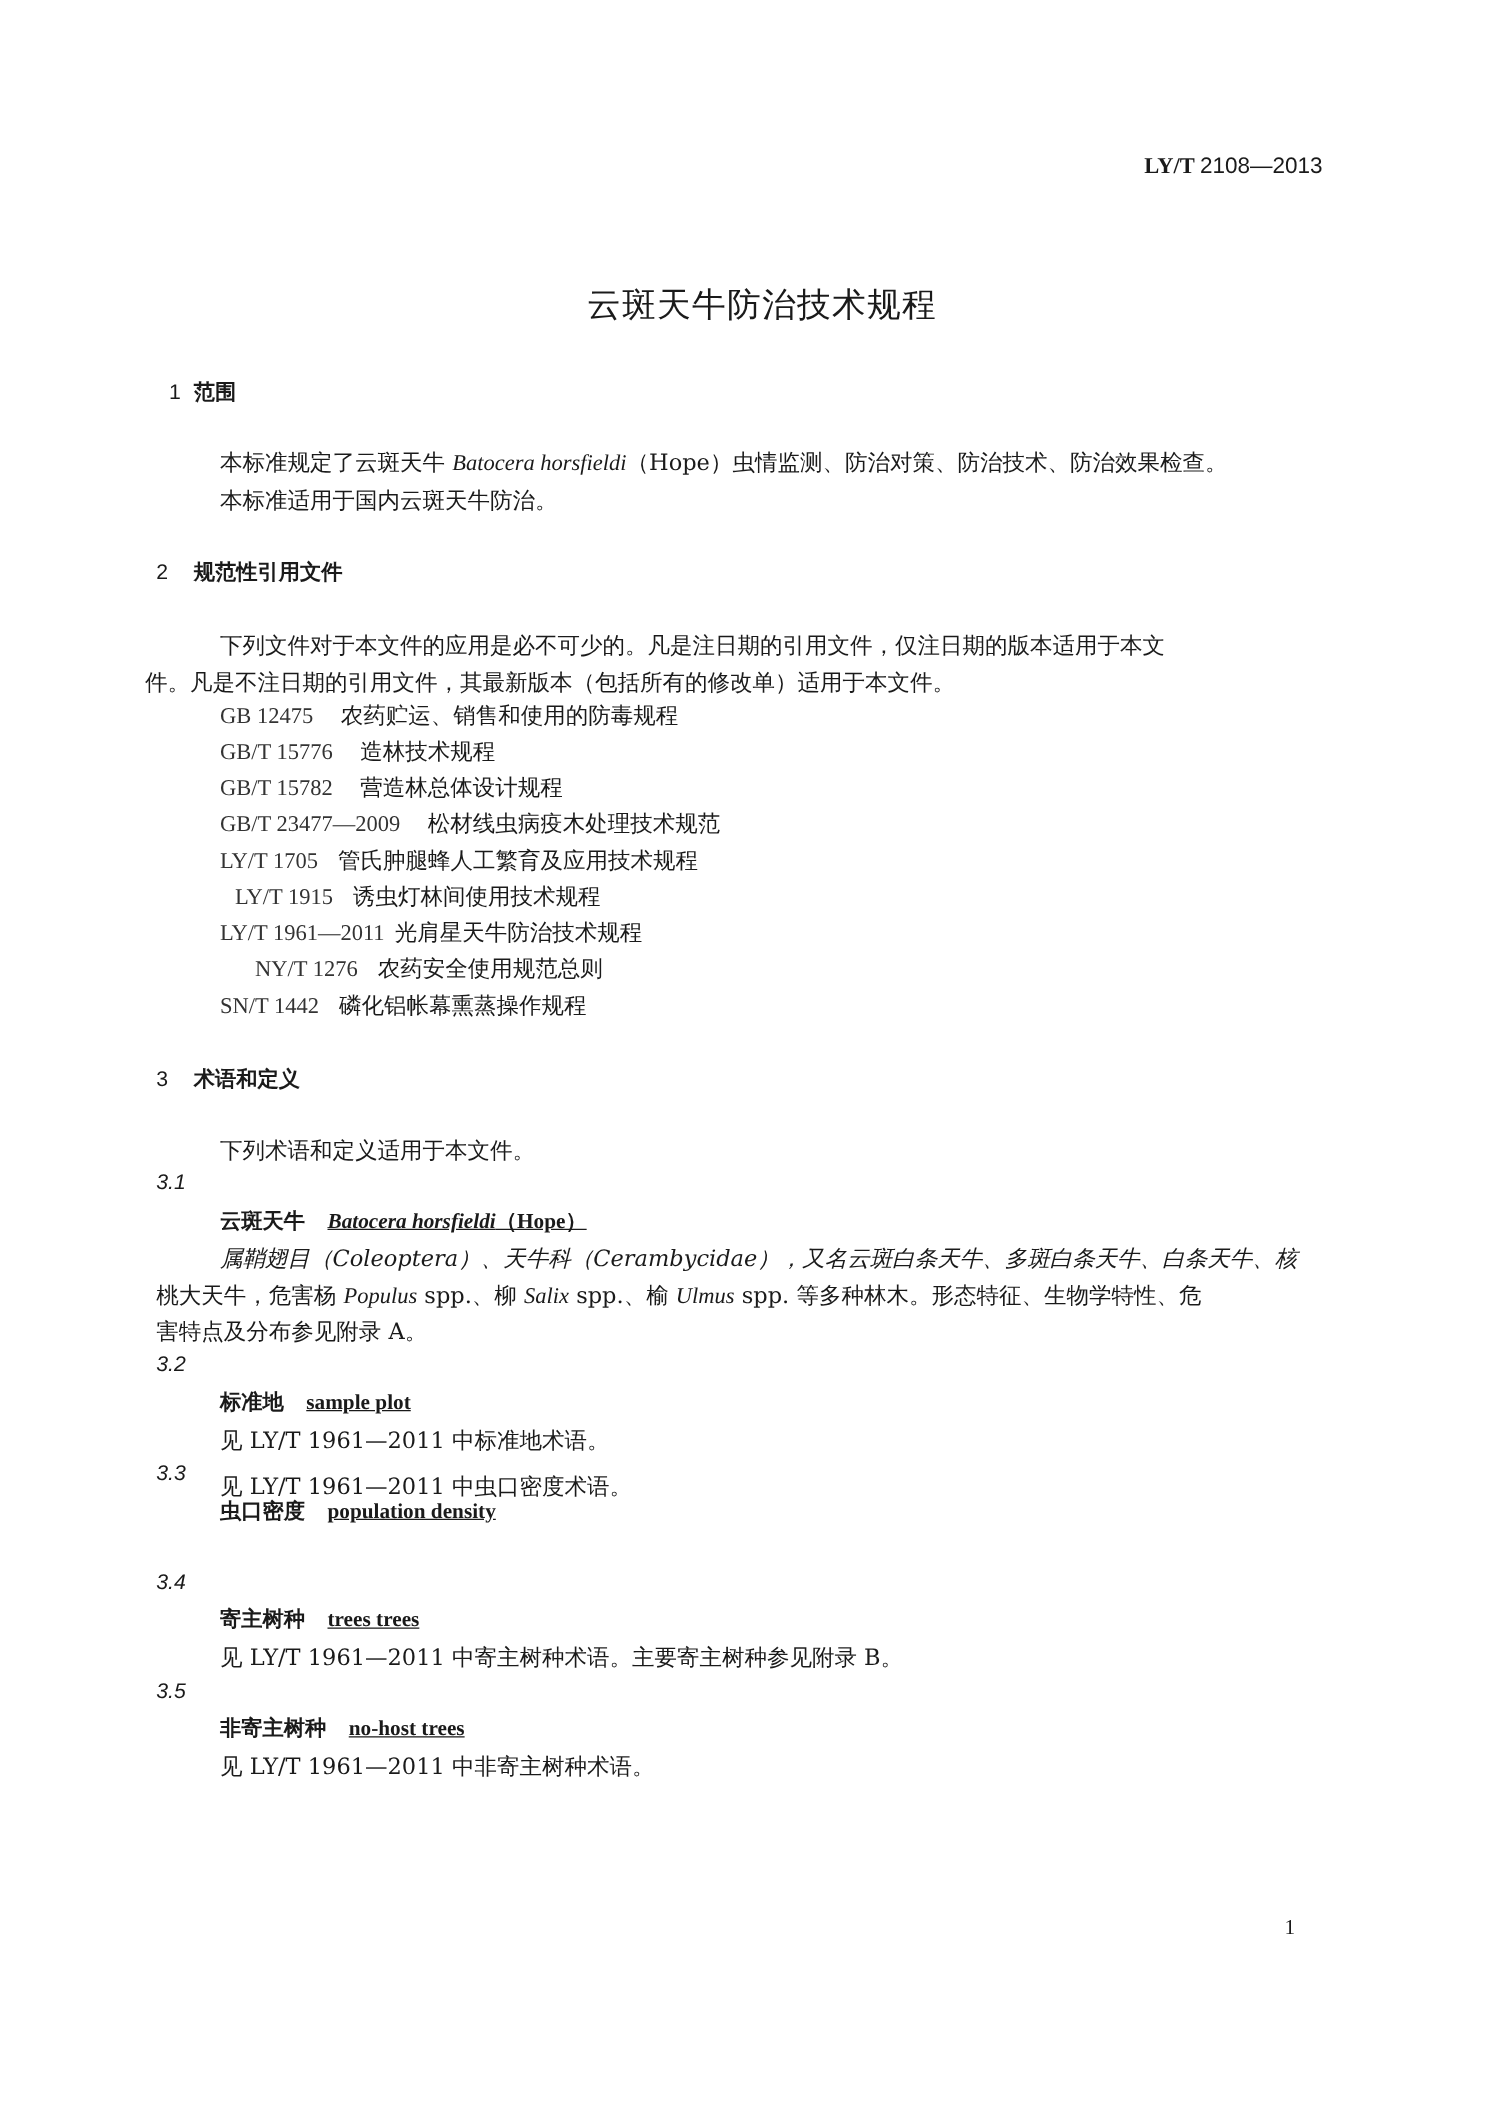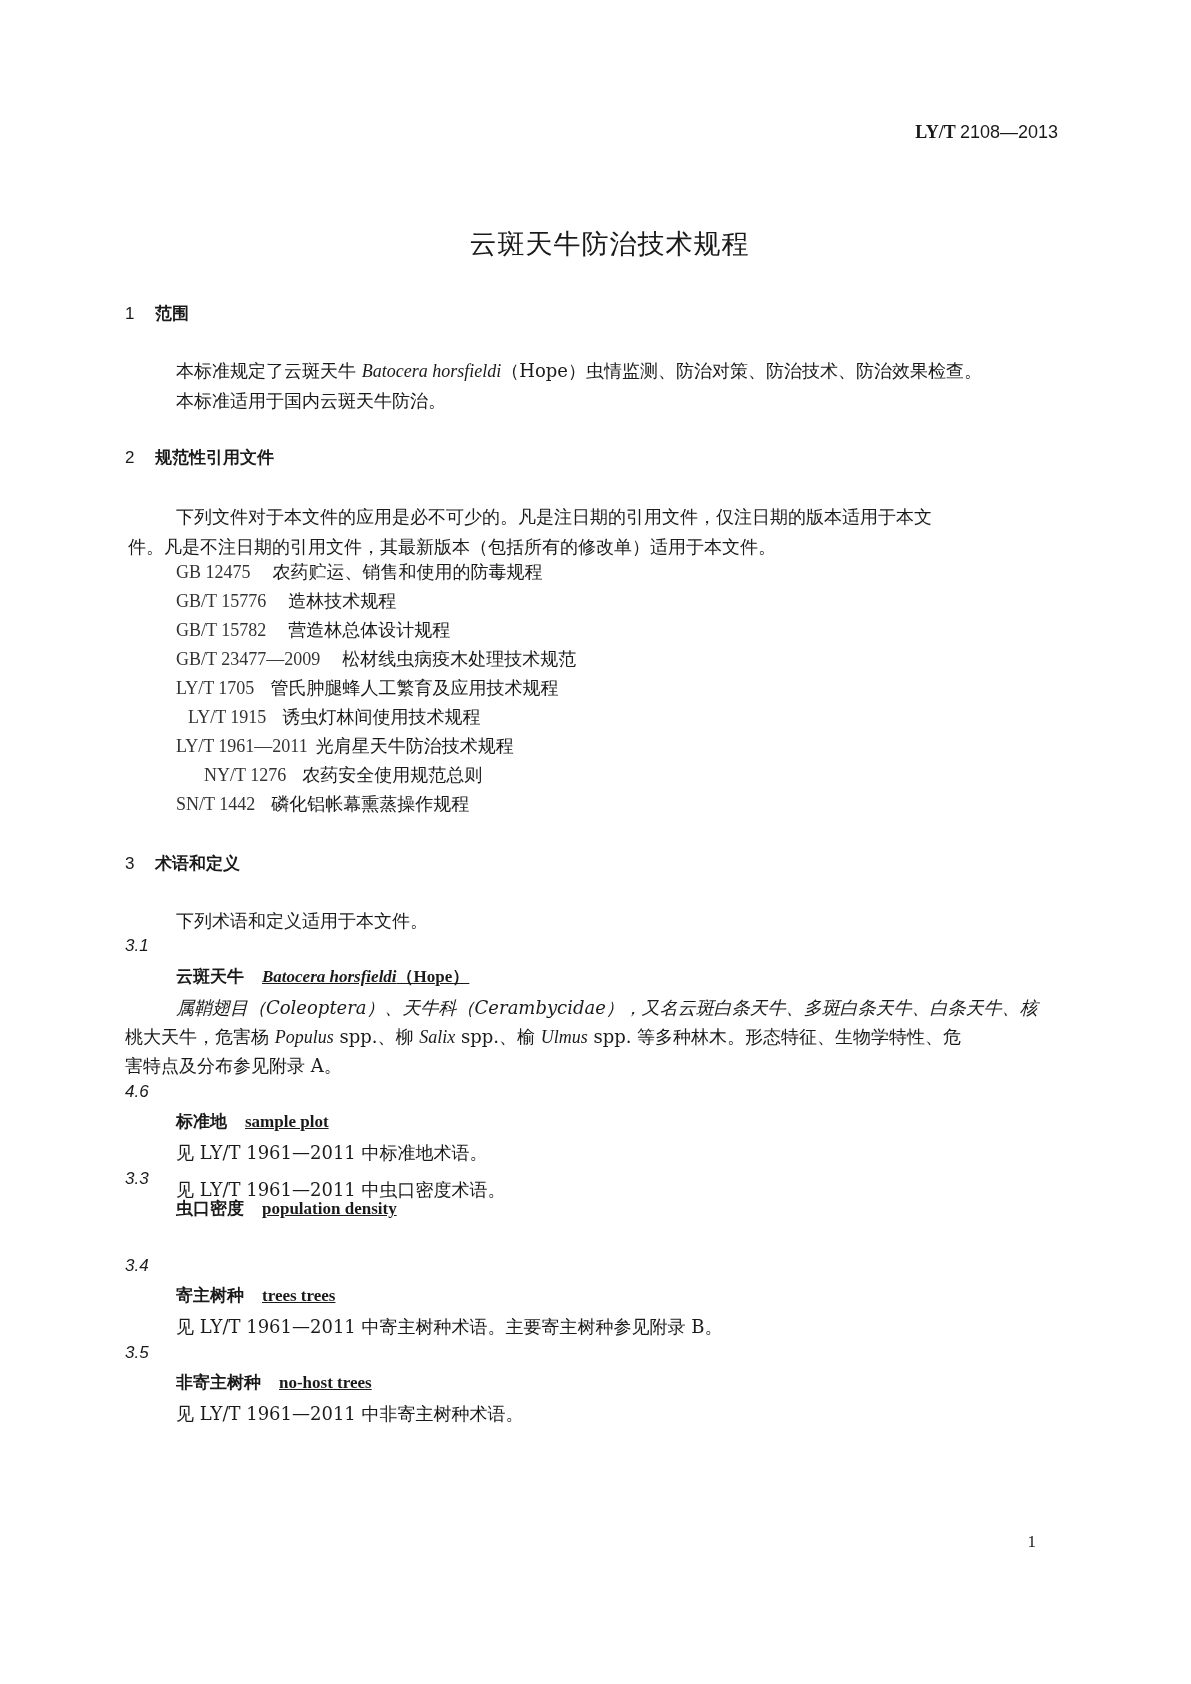--- a/index.html
+++ b/index.html
@@ -38,33 +38,33 @@
 </head>
 <body>
 
 <div class="abs std-code">
   <span>LY/T</span>
   <span class="num">2108—2013</span>
 </div>
 
 <div class="abs doc-title">云斑天牛防治技术规程</div>
 
-<div class="abs sec-head" style="top:302px;">
+<div class="abs sec-head" style="top:302px;text-align:center;">
   <span class="no">1</span><span>范围</span>
 </div>
 <div class="abs para ind" style="top:355px;">
   <span>本标准规定了云斑天牛 </span><span class="it">Batocera horsfieldi</span><span>（Hope）虫情监测、防治对策、防治技术、防治效果检查。</span>
 </div>
 <div class="abs para ind" style="top:385px;">本标准适用于国内云斑天牛防治。</div>
 
 <div class="abs sec-head" style="top:446px;">
   <span class="no">2</span><span>规范性引用文件</span>
 </div>
 <div class="abs para ind" style="top:501px;">下列文件对于本文件的应用是必不可少的。凡是注日期的引用文件，仅注日期的版本适用于本文</div>
-<div class="abs para" style="top:531px; left:128px;">件。凡是不注日期的引用文件，其最新版本（包括所有的修改单）适用于本文件。</div>
+<div class="abs para" style="top:531px; left:116px;">件。凡是不注日期的引用文件，其最新版本（包括所有的修改单）适用于本文件。</div>
 
 <div class="abs ref" style="top:560px;">
   <span class="code">GB 12475</span><span class="gap"></span><span>农药贮运、销售和使用的防毒规程</span>
 </div>
 <div class="abs ref" style="top:589px;">
   <span class="code">GB/T 15776</span><span class="gap"></span><span>造林技术规程</span>
 </div>
 <div class="abs ref" style="top:618px;">
   <span class="code">GB/T 15782</span><span class="gap"></span><span>营造林总体设计规程</span>
 </div>
@@ -95,21 +95,21 @@
 <div class="abs sub-no" style="top:936px;">3.1</div>
 <div class="abs term" style="top:965px;">
   <span>云斑天牛</span><span class="en"><i>Batocera horsfieldi</i><span>（Hope）</span></span>
 </div>
 <div class="abs para ind" style="top:992px;font-style:italic;">属鞘翅目（Coleoptera）、天牛科（Cerambycidae），又名云斑白条天牛、多斑白条天牛、白条天牛、核</div>
 <div class="abs para" style="top:1021px; left:125px;">
   <span>桃大天牛，危害杨 </span><span class="it">Populus</span><span> spp.、柳 </span><span class="it">Salix</span><span> spp.、榆 </span><span class="it">Ulmus</span><span> spp. 等多种林木。形态特征、生物学特性、危</span>
 </div>
 <div class="abs para" style="top:1050px; left:125px;">害特点及分布参见附录 A。</div>
 
-<div class="abs sub-no" style="top:1082px;">4.6</div>
+<div class="abs sub-no" style="top:1082px;">3.2</div>
 <div class="abs term" style="top:1110px;">
   <span>标准地</span><span class="en">sample plot</span>
 </div>
 <div class="abs para ind" style="top:1137px;">见 LY/T 1961—2011 中标准地术语。</div>
 
 <div class="abs sub-no" style="top:1169px;">3.3</div>
 <div class="abs term" style="top:1197px;">
   <span>虫口密度</span><span class="en">population density</span>
 </div>
 <div class="abs para ind" style="top:1174px;">见 LY/T 1961—2011 中虫口密度术语。</div>

